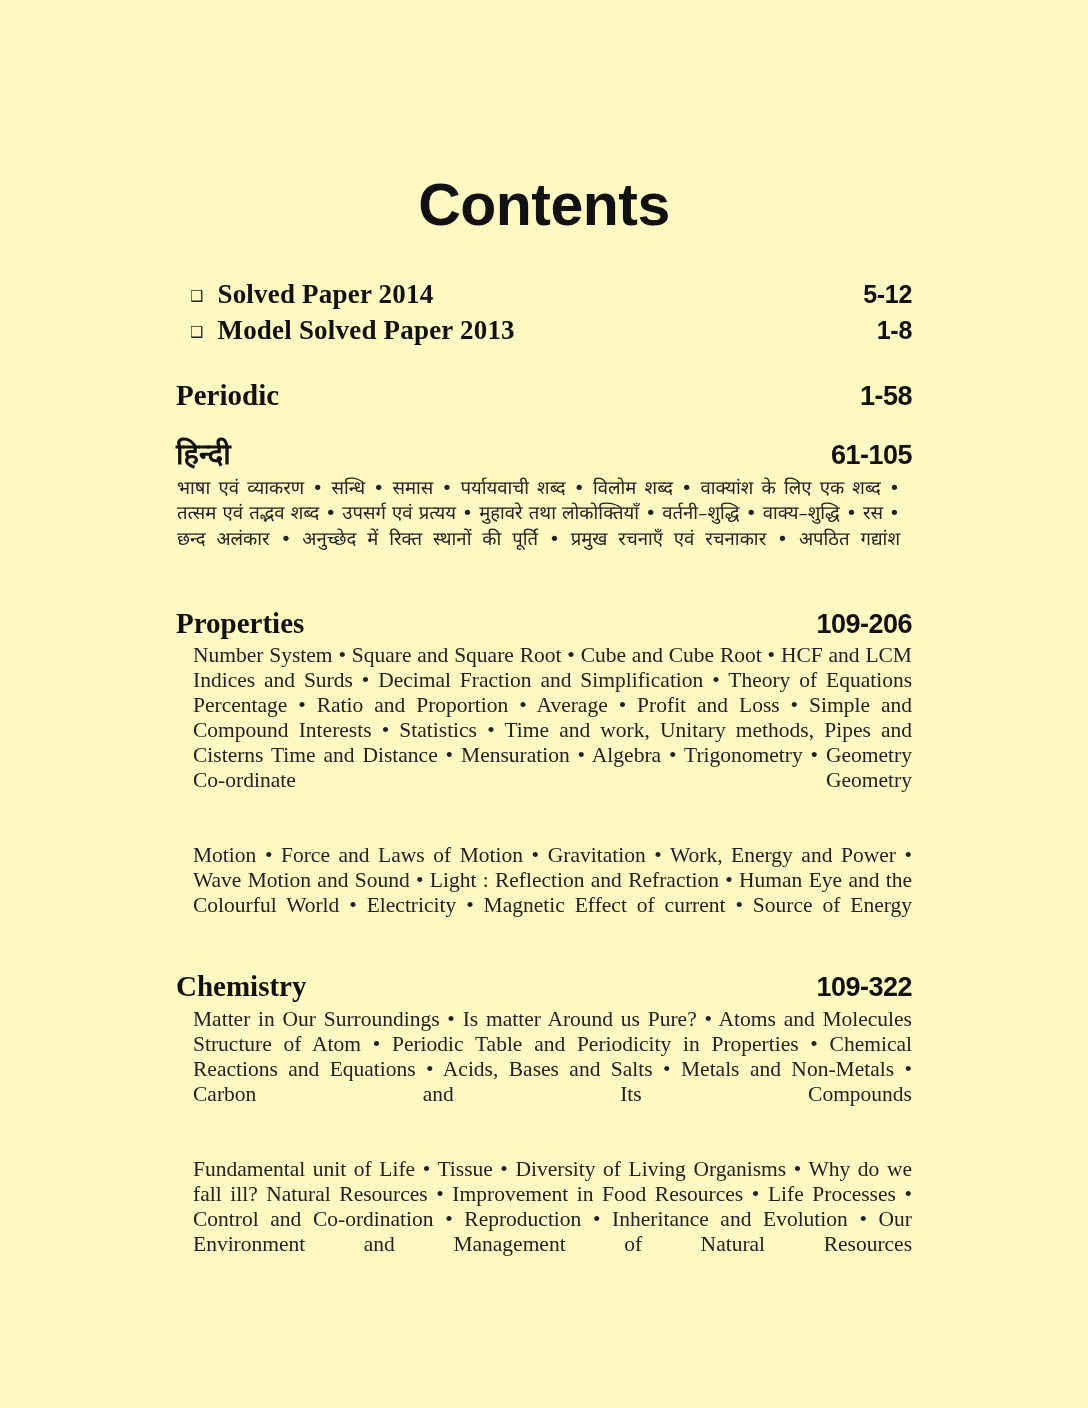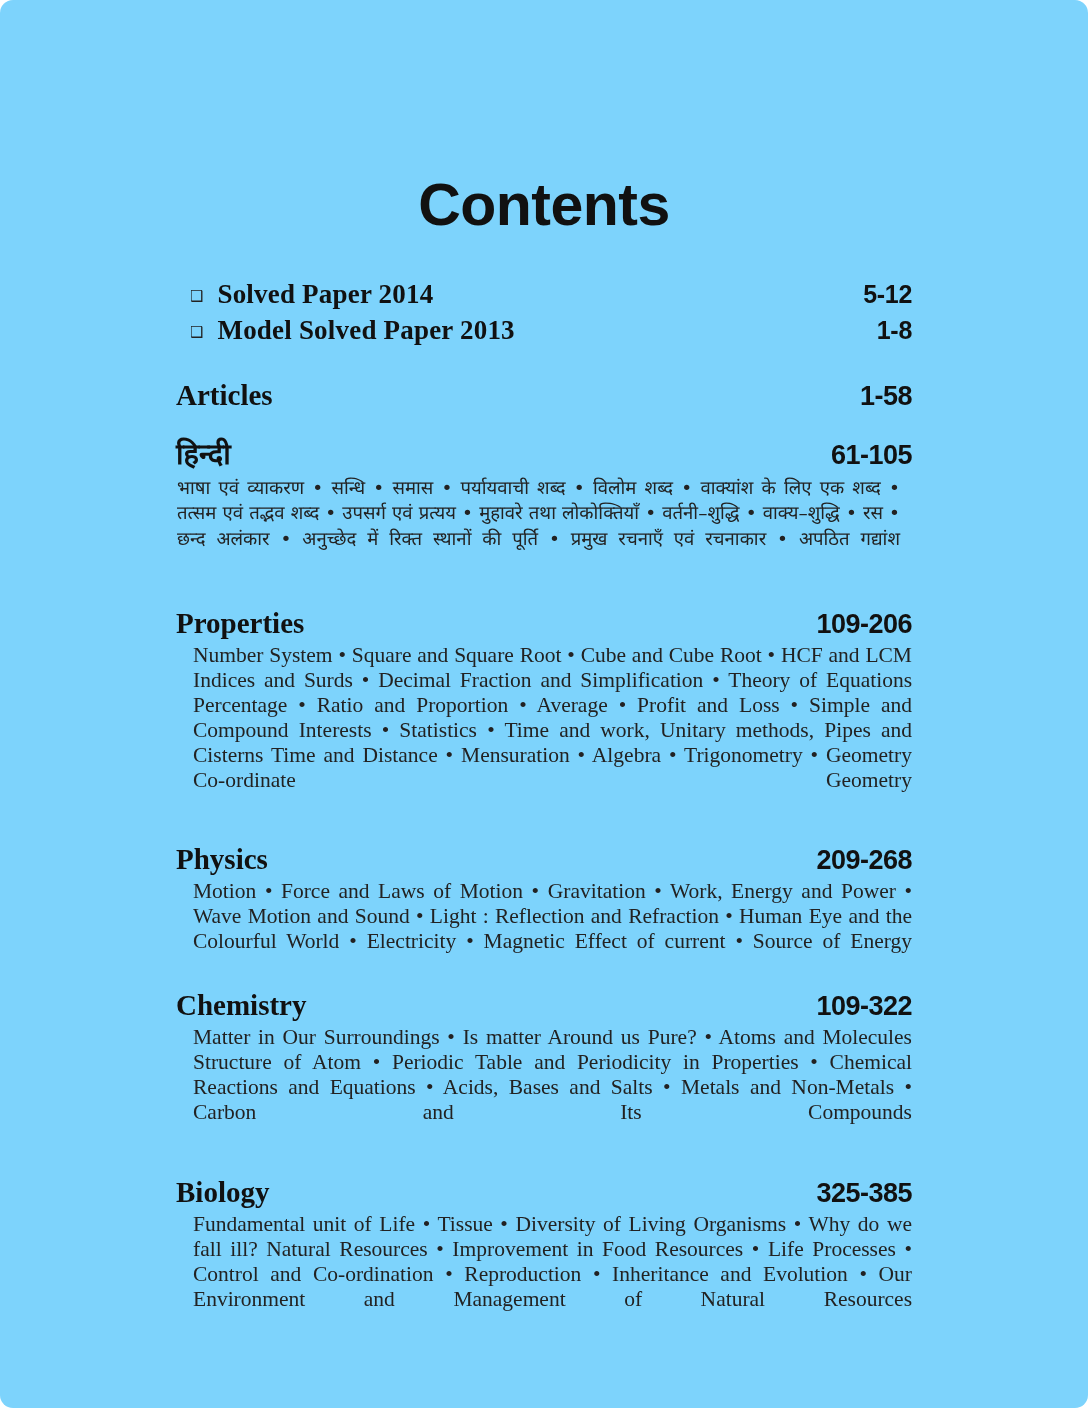--- a/index.html
+++ b/index.html
@@ -4,26 +4,25 @@
 <style>
   html, body {
     margin: 0;
     padding: 0;
     background: #ffffff;
   }
   .page {
     position: relative;
     width: 1088px;
     height: 1408px;
-    background: #7dd3fc;
+    background: #fef9c3;
     margin: 0 auto;
     overflow: hidden;
     font-family: "Liberation Serif", "DejaVu Serif", serif;
     color: #1a1a1a;
-    border-radius: 13px;
   }
   .content-wrap {
     position: absolute;
     left: 176px;
     top: 0;
     width: 736px;
   }
 
   
   .doc-title {
@@ -152,21 +151,21 @@
         <span class="paper-left">
           <span class="paper-bullet">❑</span>
           <span class="paper-label">Model Solved Paper 2013</span>
         </span>
         <span class="paper-pages">1-8</span>
       </div>
     </div>
 
     <div class="section" style="margin-top:33px;">
       <div class="section-head">
-        <span class="section-name">Articles</span>
+        <span class="section-name">Periodic</span>
         <span class="section-pages">1-58</span>
       </div>
     </div>
 
     <div class="section" style="margin-top:26px;">
       <div class="section-head">
         <span class="section-name devanagari">हिन्दी</span>
         <span class="section-pages">61-105</span>
       </div>
       <div class="section-topics devanagari">भाषा एवं व्याकरण • सन्धि • समास • पर्यायवाची शब्द • विलोम शब्द • वाक्यांश के लिए एक शब्द • तत्सम एवं तद्भव शब्द • उपसर्ग एवं प्रत्यय • मुहावरे तथा लोकोक्तियाँ • वर्तनी–शुद्धि • वाक्य–शुद्धि • रस • छन्द अलंकार • अनुच्छेद में रिक्त स्थानों की पूर्ति • प्रमुख रचनाएँ एवं रचनाकार • अपठित गद्यांश</div>
@@ -174,37 +173,29 @@
 
     <div class="section" style="margin-top:30px;">
       <div class="section-head">
         <span class="section-name">Properties</span>
         <span class="section-pages">109-206</span>
       </div>
       <div class="section-topics">Number System • Square and Square Root • Cube and Cube Root • HCF and LCM Indices and Surds • Decimal Fraction and Simplification • Theory of Equations Percentage • Ratio and Proportion • Average • Profit and Loss • Simple and Compound Interests • Statistics • Time and work, Unitary methods, Pipes and Cisterns Time and Distance • Mensuration • Algebra • Trigonometry • Geometry Co-ordinate Geometry</div>
     </div>
 
     <div class="section" style="margin-top:25px;">
-      <div class="section-head">
-        <span class="section-name">Physics</span>
-        <span class="section-pages">209-268</span>
-      </div>
       <div class="section-topics">Motion • Force and Laws of Motion • Gravitation • Work, Energy and Power • Wave Motion and Sound • Light : Reflection and Refraction • Human Eye and the Colourful World • Electricity • Magnetic Effect of current • Source of Energy</div>
     </div>
 
-    <div class="section" style="margin-top:10px;">
+    <div class="section" style="margin-top:28px;">
       <div class="section-head">
         <span class="section-name">Chemistry</span>
         <span class="section-pages">109-322</span>
       </div>
       <div class="section-topics">Matter in Our Surroundings • Is matter Around us Pure? • Atoms and Molecules Structure of Atom • Periodic Table and Periodicity in Properties • Chemical Reactions and Equations • Acids, Bases and Salts • Metals and Non-Metals • Carbon and Its Compounds</div>
     </div>
 
     <div class="section" style="margin-top:26px;">
-      <div class="section-head">
-        <span class="section-name">Biology</span>
-        <span class="section-pages">325-385</span>
-      </div>
       <div class="section-topics">Fundamental unit of Life • Tissue • Diversity of Living Organisms • Why do we fall ill? Natural Resources • Improvement in Food Resources • Life Processes • Control and Co-ordination • Reproduction • Inheritance and Evolution • Our Environment and Management of Natural Resources</div>
     </div>
 
   </div>
 </div>
 
 </body></html>

